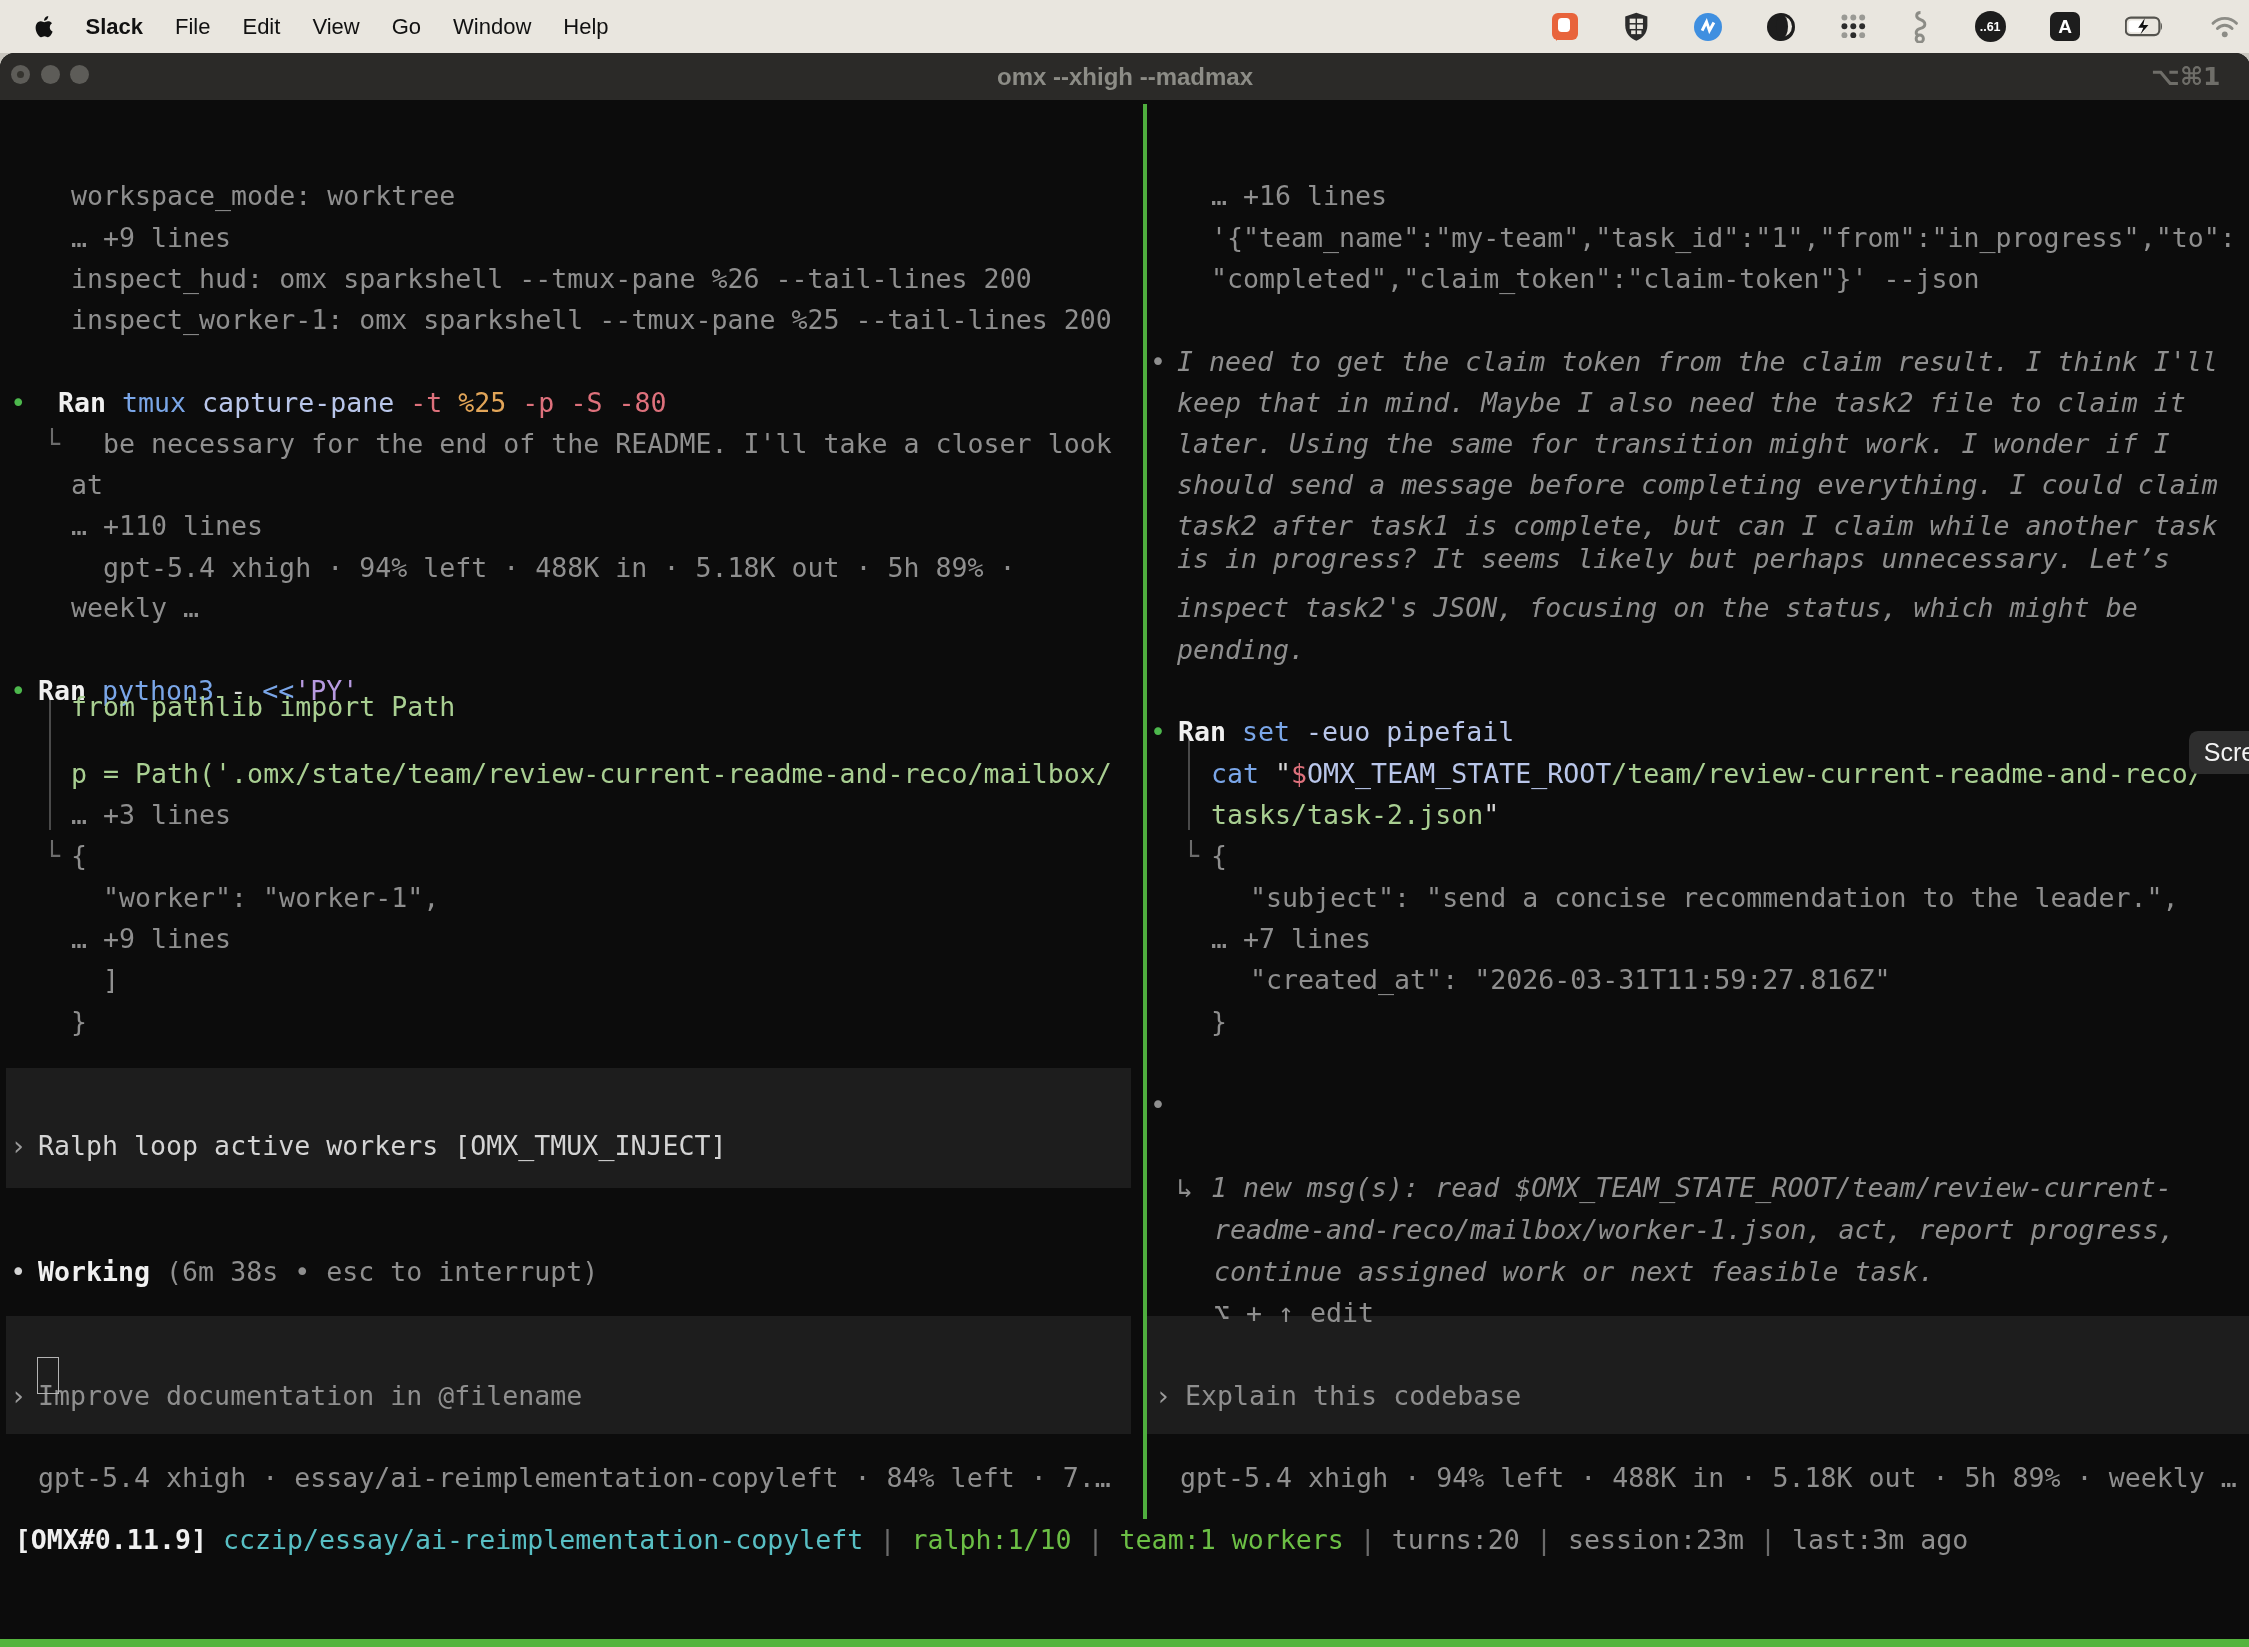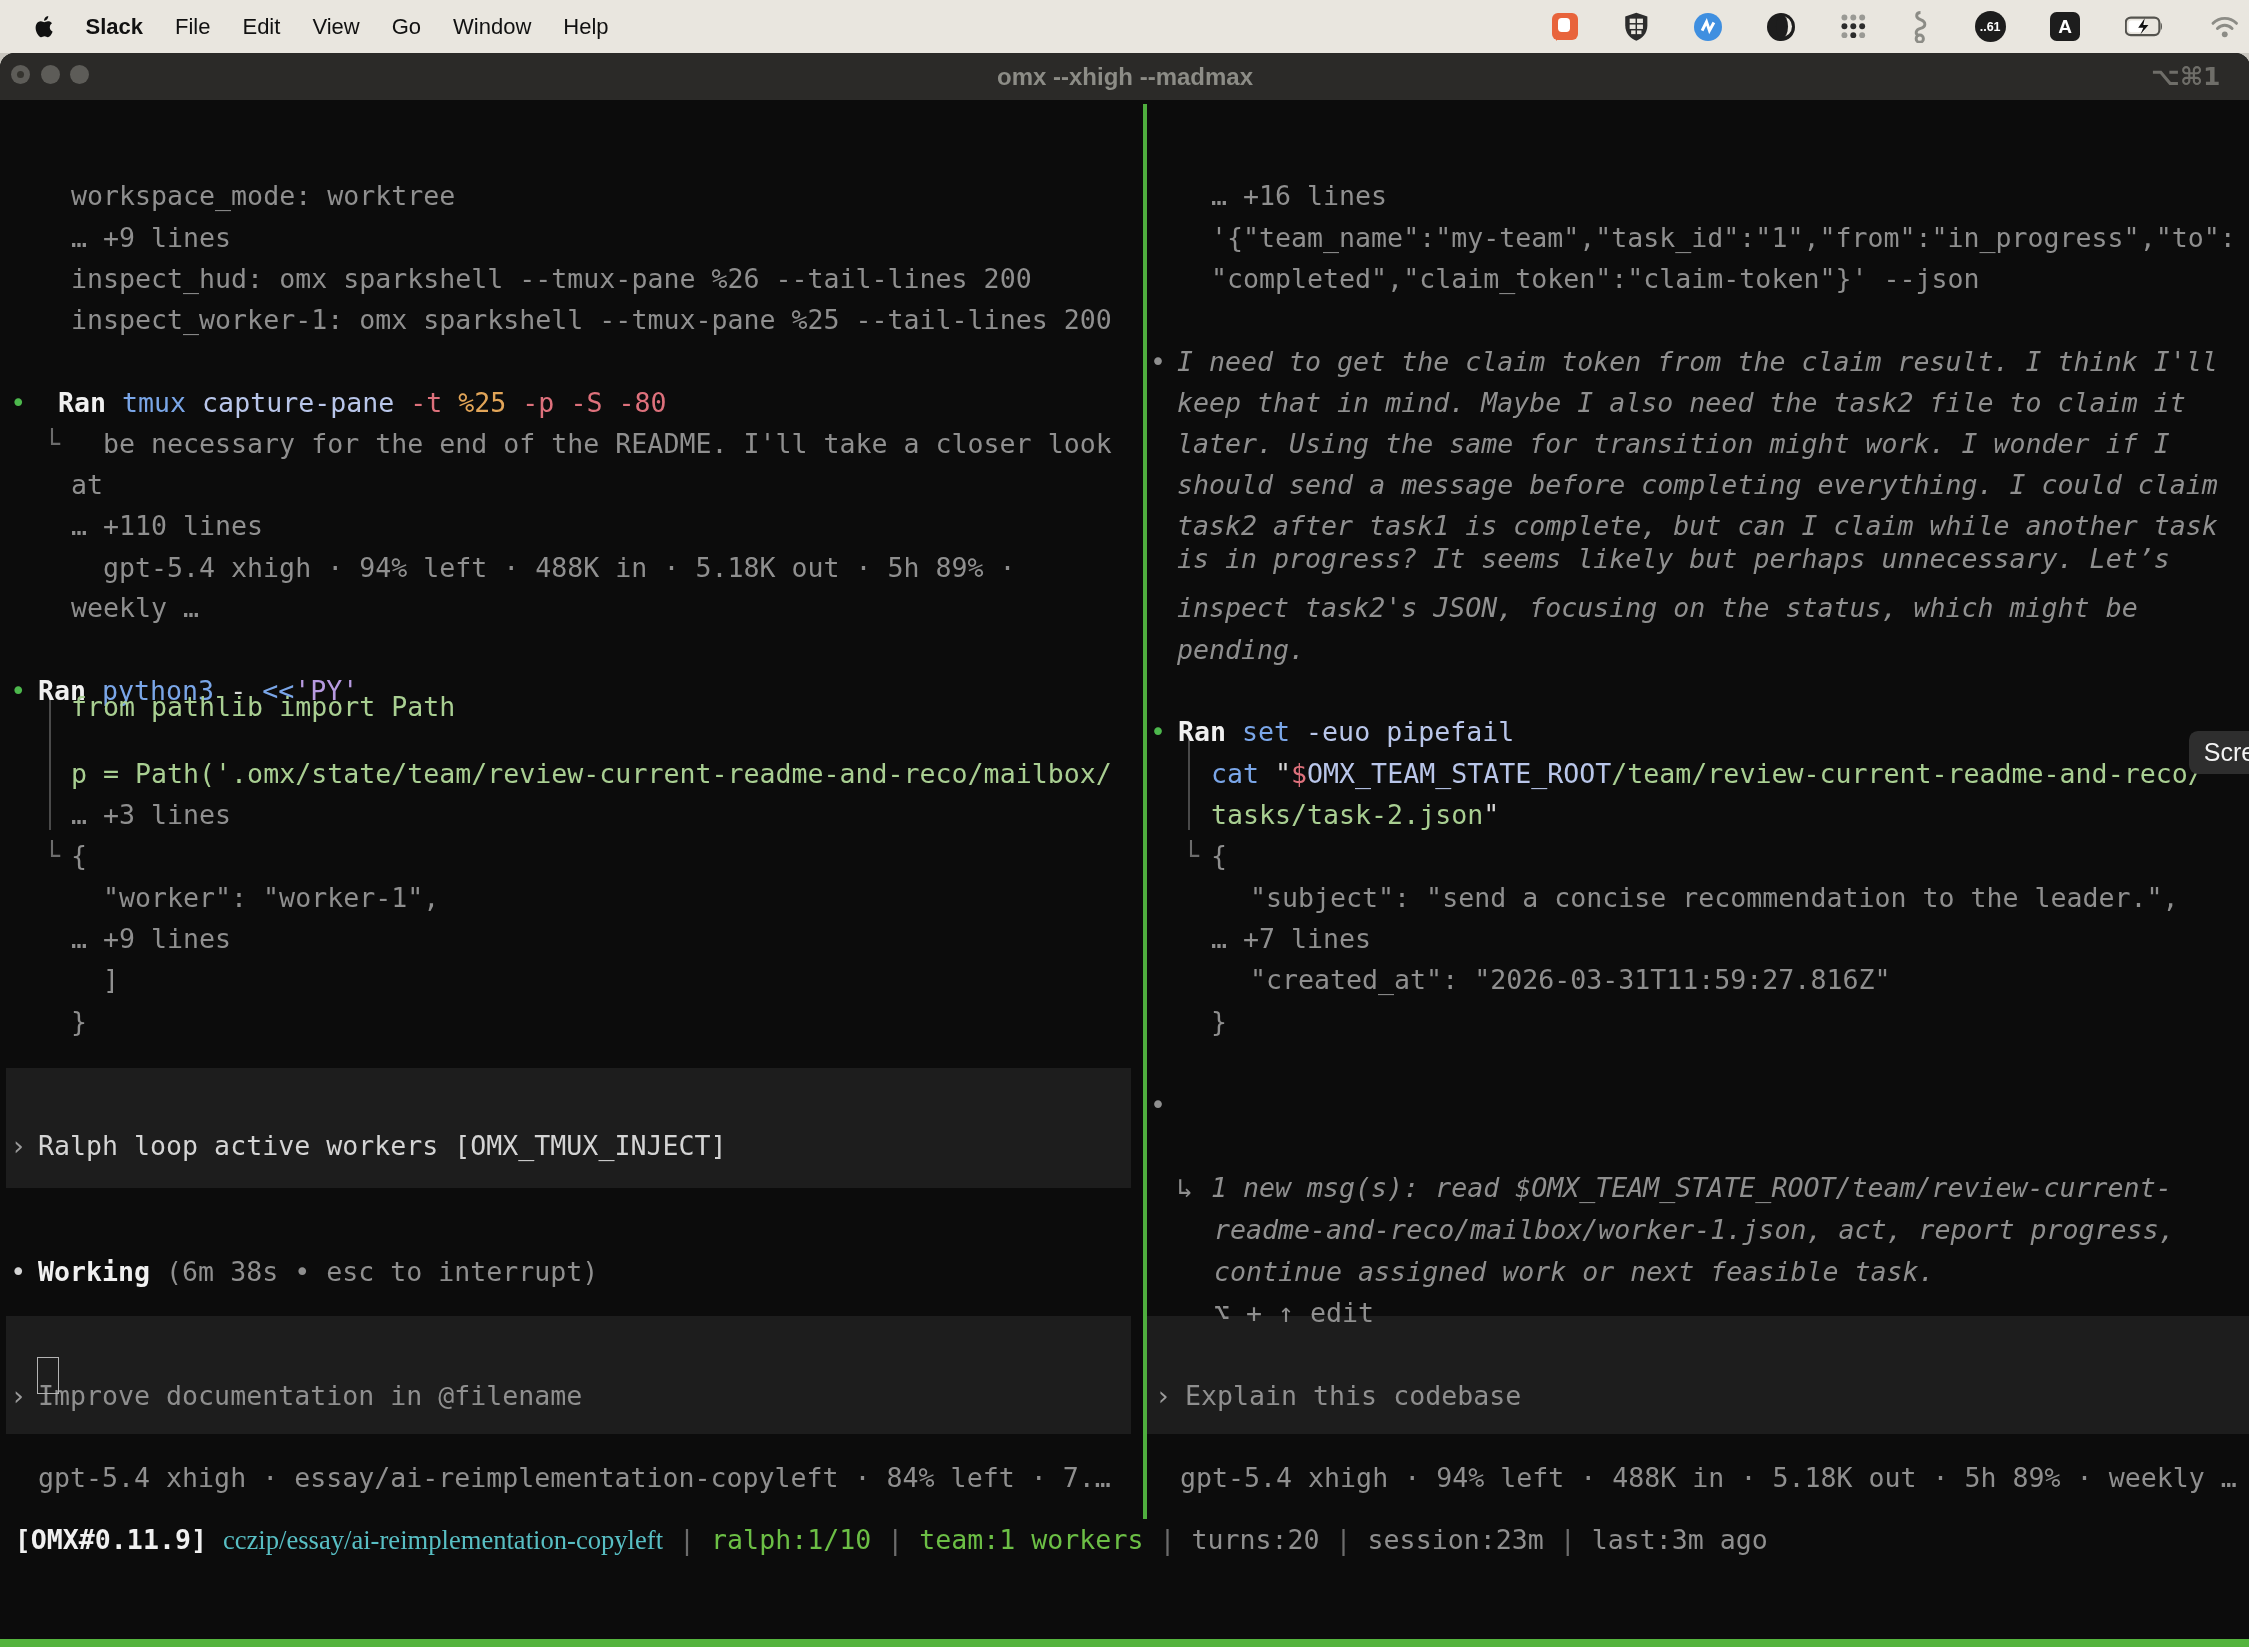--- a/index.html
+++ b/index.html
@@ -31,21 +31,21 @@
   .band{position:absolute;background:var(--c-band);}
   .tline{position:absolute;height:41px;line-height:41px;font-size:26.6px;white-space:pre;}
   .vline{position:absolute;width:2.2px;background:#4a4a4a;}
   .cursorbox{position:absolute;border:1.5px solid #b4b4b4;}
   .divider{position:absolute;background:var(--c-divider);}
   .b{font-weight:bold;} .i{font-style:italic;}
   .c-gray{color:var(--c-gray);} .c-dim{color:var(--c-dim);} .c-white{color:var(--c-white);}
   .c-boldwhite{color:var(--c-boldwhite);} .c-green{color:var(--c-green);} .c-green2{color:var(--c-green2);}
   .c-blue{color:var(--c-blue);} .c-lightblue{color:var(--c-lightblue);} .c-pink{color:var(--c-pink);}
   .c-orange{color:var(--c-orange);} .c-purple{color:var(--c-purple);} .c-codegreen{color:var(--c-codegreen);}
-  .c-cyan{color:var(--c-cyan);font-family:Liberation Serif, serif;} .c-bandtext{color:var(--c-bandtext);} .c-chev{color:var(--c-chev);}
+  .c-cyan{color:var(--c-cyan);} .c-bandtext{color:var(--c-bandtext);} .c-chev{color:var(--c-chev);}
   
   #tooltip{position:absolute;background:#2e2e2e;border-radius:8.9px;color:#f2f2f2;
            font-family:"Liberation Sans",sans-serif;font-size:25px;display:flex;align-items:center;
            padding-left:14.8px;}
   
   #tmuxbar{position:absolute;left:0;width:2250px;display:flex;align-items:center;
            justify-content:space-between;font-size:27px;color:#0b0b0b;}
   #tmuxbar .lt{margin-left:11.8px;} #tmuxbar .rt{margin-right:7.4px;}
 </style>
 </head>

